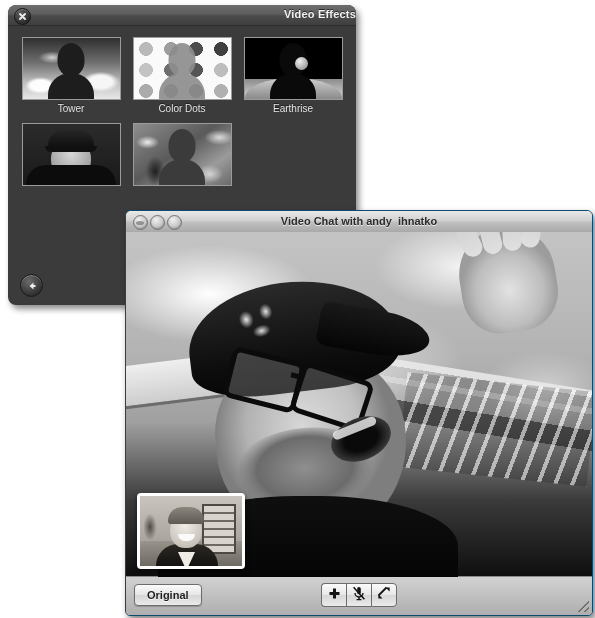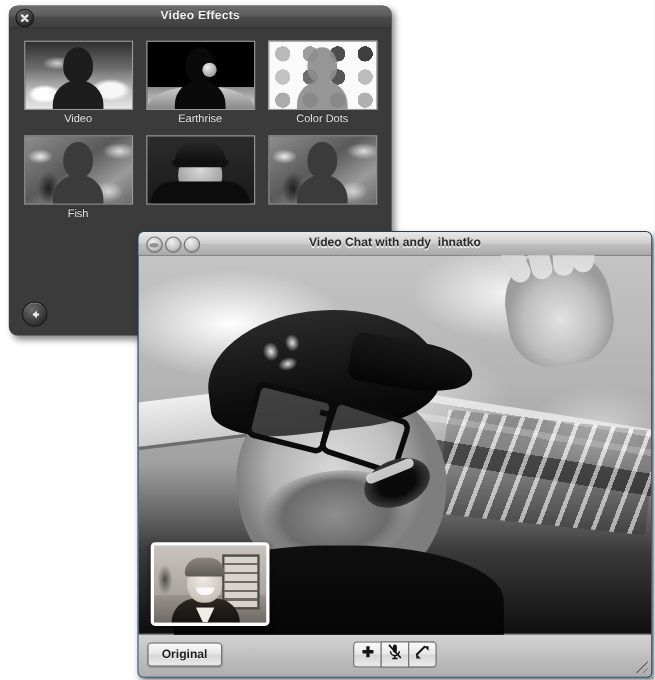--- a/index.html
+++ b/index.html
@@ -34,21 +34,21 @@
     position: relative;
     height: 20px;
     background: linear-gradient(to bottom, #6e6e6e 0%, #5d5d5d 45%, #4a4a4a 55%, #3f3f3f 100%);
     border-bottom: 1px solid #2c2c2c;
     border-top-left-radius: 8px;
     border-top-right-radius: 8px;
   }
   #effects-title {
     position: absolute;
     left: 0; right: 0; top: 3px;
-    text-align: center;
+    text-align: right;
     font-size: 11px;
     font-weight: bold;
     color: #f2f2f2;
     text-shadow: 0 -1px 0 rgba(0,0,0,0.6);
     letter-spacing: 0.2px;
   }
   #panel-close {
     position: absolute;
     left: 6px;
     top: 3px;
@@ -578,56 +578,47 @@
     <div id="effects-body">
       <div class="effects-grid">
 
         <div class="effect-cell">
           <div class="effect-thumb th-clouds">
             <div class="sil">
               <div class="head"></div>
                 <div class="body"></div>
             </div>
           </div>
-          <div class="effect-label">Video</div>
+          <div class="effect-label">Tower</div>
+        </div>
+
+        <div class="effect-cell">
+          <div class="effect-thumb th-dots">
+            <div class="sil">
+              <div class="head"></div>
+                <div class="body"></div>
+            </div>
+          </div>
+          <div class="effect-label">Color Dots</div>
         </div>
 
         <div class="effect-cell">
           <div class="effect-thumb th-earth">
             <div class="moonrock"></div>
             <div class="sil">
               <div class="head"></div>
                 <div class="body"></div>
             </div>
             <div class="globe"></div>
           </div>
           <div class="effect-label">Earthrise</div>
         </div>
 
-        <div class="effect-cell">
-          <div class="effect-thumb th-dots">
-            <div class="sil">
-              <div class="head"></div>
-                <div class="body"></div>
-            </div>
-          </div>
-          <div class="effect-label">Color Dots</div>
-        </div>
-
-
-
-        <div class="effect-cell">
-          <div class="effect-thumb th-fish">
-            <div class="sil">
-              <div class="head"></div>
-                <div class="body"></div>
-            </div>
-          </div>
-          <div class="effect-label">Fish</div>
-        </div>
+
+
 
 
         <div class="effect-cell">
           <div class="effect-thumb th-original">
             <div class="face"></div>
               <div class="cap"></div>
               <div class="capbill"></div>
             <div class="shoulders"></div>
           </div>
         </div>

